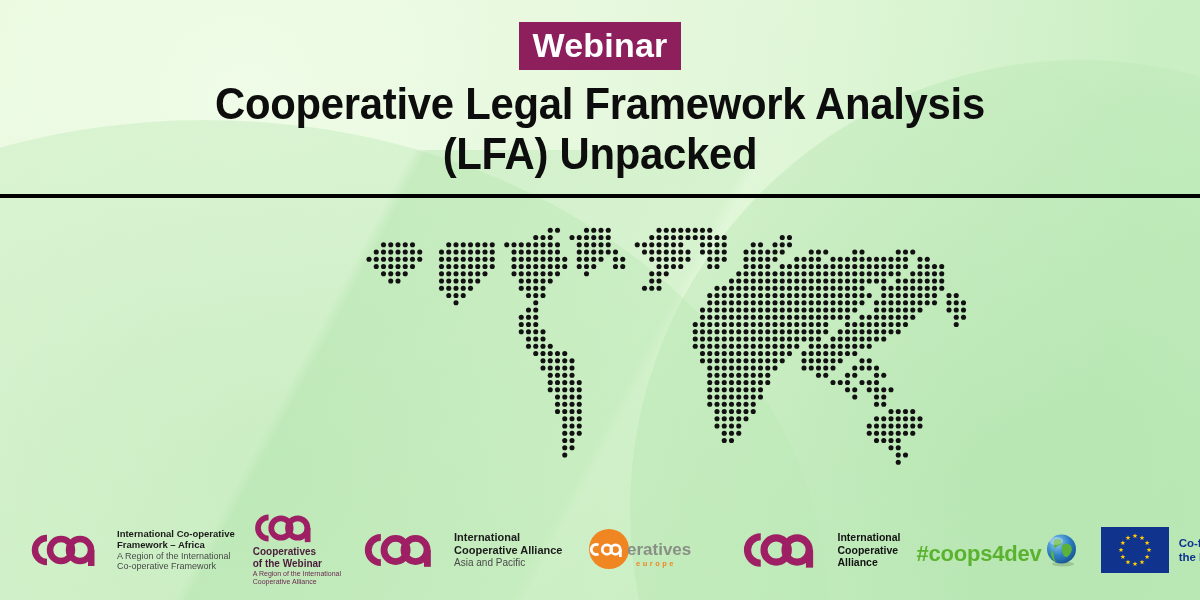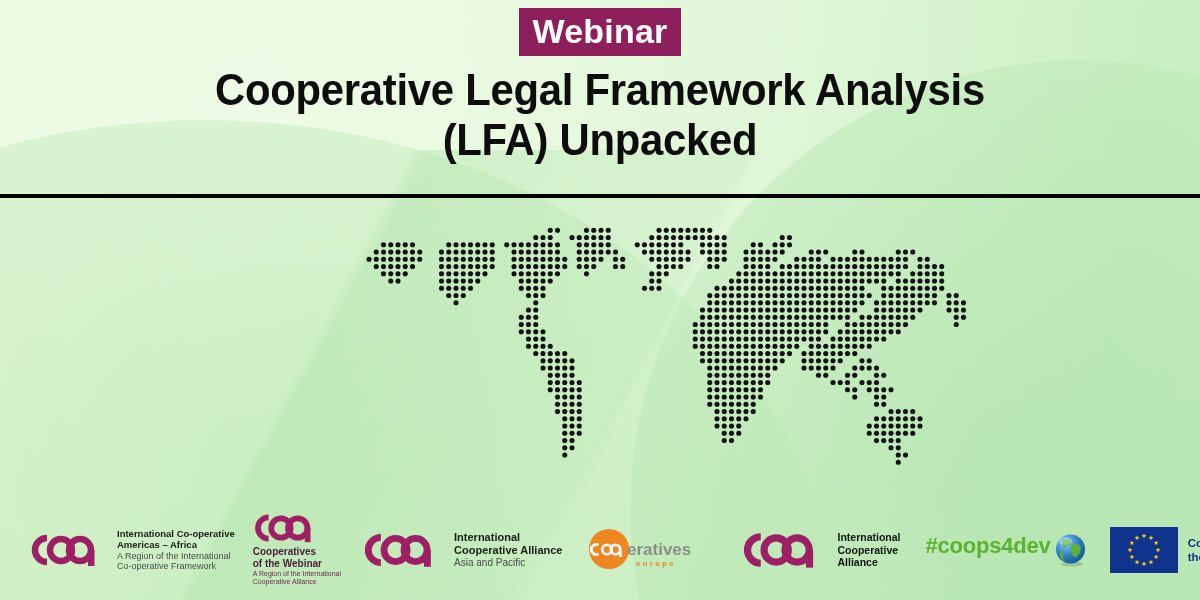--- a/index.html
+++ b/index.html
@@ -65,21 +65,21 @@
   
   .header {
     position: absolute;
     left: 0;
     top: 0;
     width: 1200px;
     height: 196px;
     text-align: center;
   }
   .badge-row {
-    margin-top: 8px;
+    margin-top: 22px;
     line-height: 0;
   }
   .badge {
     display: inline-block;
     background: #8d1f5d;
     color: #ffffff;
     font-size: 34px;
     font-weight: bold;
     line-height: 1;
     padding: 6px 14px 8px 14px;
@@ -157,23 +157,23 @@
   .l-asia { margin-left: 22px; }
   .l-asia .logo-text { margin-left: 9px; font-size: 10px; }
   .l-asia .lt-strong { font-size: 11px; }
 
   .l-europe { margin-left: 26px; }
   .l-ica { margin-left: 22px; }
   .l-ica .logo-text { margin-left: 9px; font-size: 10.5px; }
   .l-ica .lt-strong { font-size: 10.5px; color: #121212; }
 
   .l-hash {
-    margin-left: 25px;
+    margin-left: 16px;
     display: flex;
-    align-items: flex-start;
+    align-items: flex-end;
   }
   .hashtag {
     font-size: 22px;
     font-weight: bold;
     color: #5ab22f;
     letter-spacing: -0.2px;
   }
   .globe { margin-left: 3px; flex: none; }
 
   .l-eu { margin-left: 22px; }
@@ -1105,21 +1105,21 @@
 
     <div class="logo l-africa">
       <svg class="coopmark" width="78" height="34" viewBox="0 0 156 68">
         <path d="M34 10 A24 24 0 1 0 34 58" fill="none" stroke="#9e1f63" stroke-width="13"></path>
         <circle cx="62" cy="34" r="22" fill="none" stroke="#9e1f63" stroke-width="13"></circle>
         <circle cx="100" cy="34" r="22" fill="none" stroke="#9e1f63" stroke-width="13"></circle>
         <rect x="116" y="34" width="13" height="32" fill="#9e1f63"></rect>
       </svg>
       <div class="logo-text">
         <div class="lt-strong">International Co-operative</div>
-        <div class="lt-strong">Americas – Africa</div>
+        <div class="lt-strong">Framework – Africa</div>
         <div class="lt-sub">A Region of the International</div>
         <div class="lt-sub">Co-operative Framework</div>
       </div>
     </div>
 
     <div class="logo l-americas">
       <svg class="coopmark" width="70" height="30" viewBox="0 0 156 68">
         <path d="M34 10 A24 24 0 1 0 34 58" fill="none" stroke="#9e1f63" stroke-width="13"></path>
         <circle cx="62" cy="34" r="22" fill="none" stroke="#9e1f63" stroke-width="13"></circle>
         <circle cx="100" cy="34" r="22" fill="none" stroke="#9e1f63" stroke-width="13"></circle>

